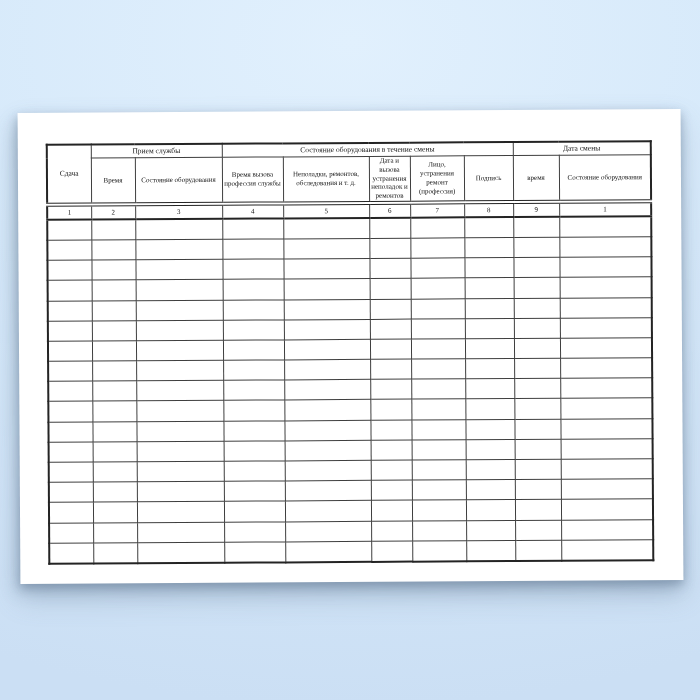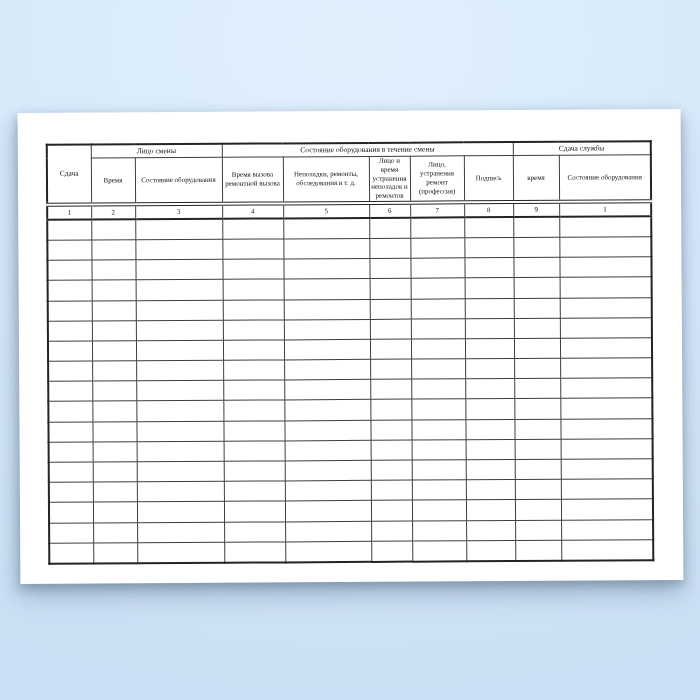--- a/index.html
+++ b/index.html
@@ -83,30 +83,30 @@
             <col style="width:86px">
             <col style="width:41px">
           <col style="width:54px">
             <col style="width:49px">
             <col style="width:46px">
           <col style="width:92px">
         </colgroup>
         <thead>
           <tr class="group-row">
             <th rowspan="2" class="corner-cell">Сдача</th>
-            <th colspan="2">Лицо смены</th>
+            <th colspan="2">Прием службы</th>
             <th colspan="5">Состояние оборудования в течение смены</th>
-            <th colspan="2">Сдача службы</th>
+            <th colspan="2">Дата смены</th>
           </tr>
           <tr class="sub-row">
             <th>Время</th>
             <th>Состояние оборудования</th>
-            <th>Время вызова ремонтной вызова</th>
-            <th>Неполадки, ремонты, обследования и т. д.</th>
-            <th>Лицо и время устранения неполадок и ремонтов</th>
+            <th>Время вызова профессия службы</th>
+            <th>Неполадки, ремонтов, обследования и т. д.</th>
+            <th>Дата и вызова устранения неполадок и ремонтов</th>
             <th>Лицо, устранения ремонт (профессия)</th>
             <th>Подпись</th>
             <th>время</th>
             <th>Состояние оборудования</th>
           </tr>
           <tr class="number-row" id="number-row">
               <th>1</th>
               <th>2</th>
               <th>3</th>
               <th>4</th>

